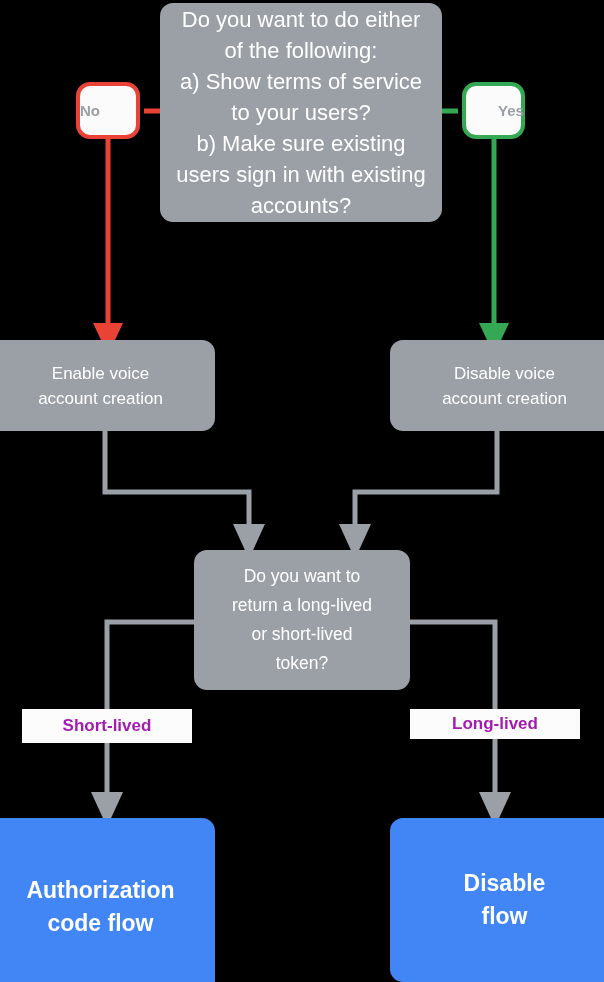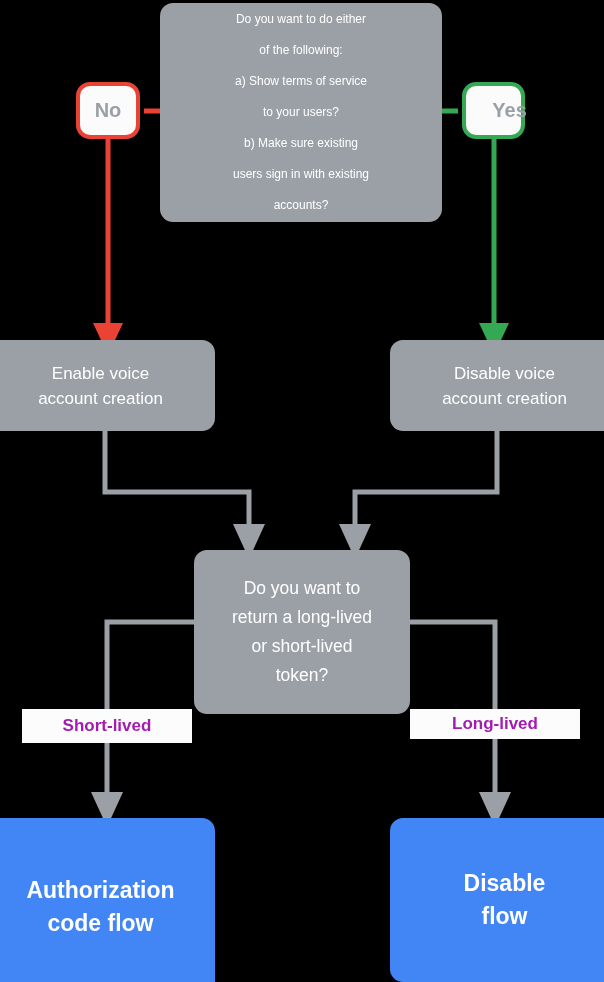--- a/index.html
+++ b/index.html
@@ -37,21 +37,21 @@
     white-space: pre-line;
     padding: 0 10px;
   }
   
   #q-top {
     left: 160px;
     top: 3px;
     width: 282px;
     height: 219px;
   }
-  #q-top .txt { font-size: 12px; line-height: 31px; }
+  #q-top .txt { font-size: 22px; line-height: 31px; }
 
   
   #enable-box {
     left: -14px;
     top: 340px;
     width: 229px;
     height: 91px;
   }
   #disable-box {
     left: 390px;
@@ -59,34 +59,33 @@
     width: 229px;
     height: 91px;
   }
   #enable-box .txt, #disable-box .txt { font-size: 17px; line-height: 25px; }
 
   
   #q-token {
     left: 194px;
     top: 550px;
     width: 216px;
-    height: 164px;
+    height: 140px;
   }
   #q-token .txt { font-size: 17.5px; line-height: 29px; }
 
   
   .pill {
     position: absolute;
     box-sizing: border-box;
     background: #fbfbfb;
     border-radius: 14px;
     display: flex;
     align-items: center;
-    justify-content: center;
-    font-size: 20px;
+    font-size: 15px;
     font-weight: 700;
     color: #9aa0a6;
   }
   #pill-no {
     left: 76px;
     top: 82px;
     width: 64px;
     height: 57px;
     border: 4px solid #ea4335;
   }

